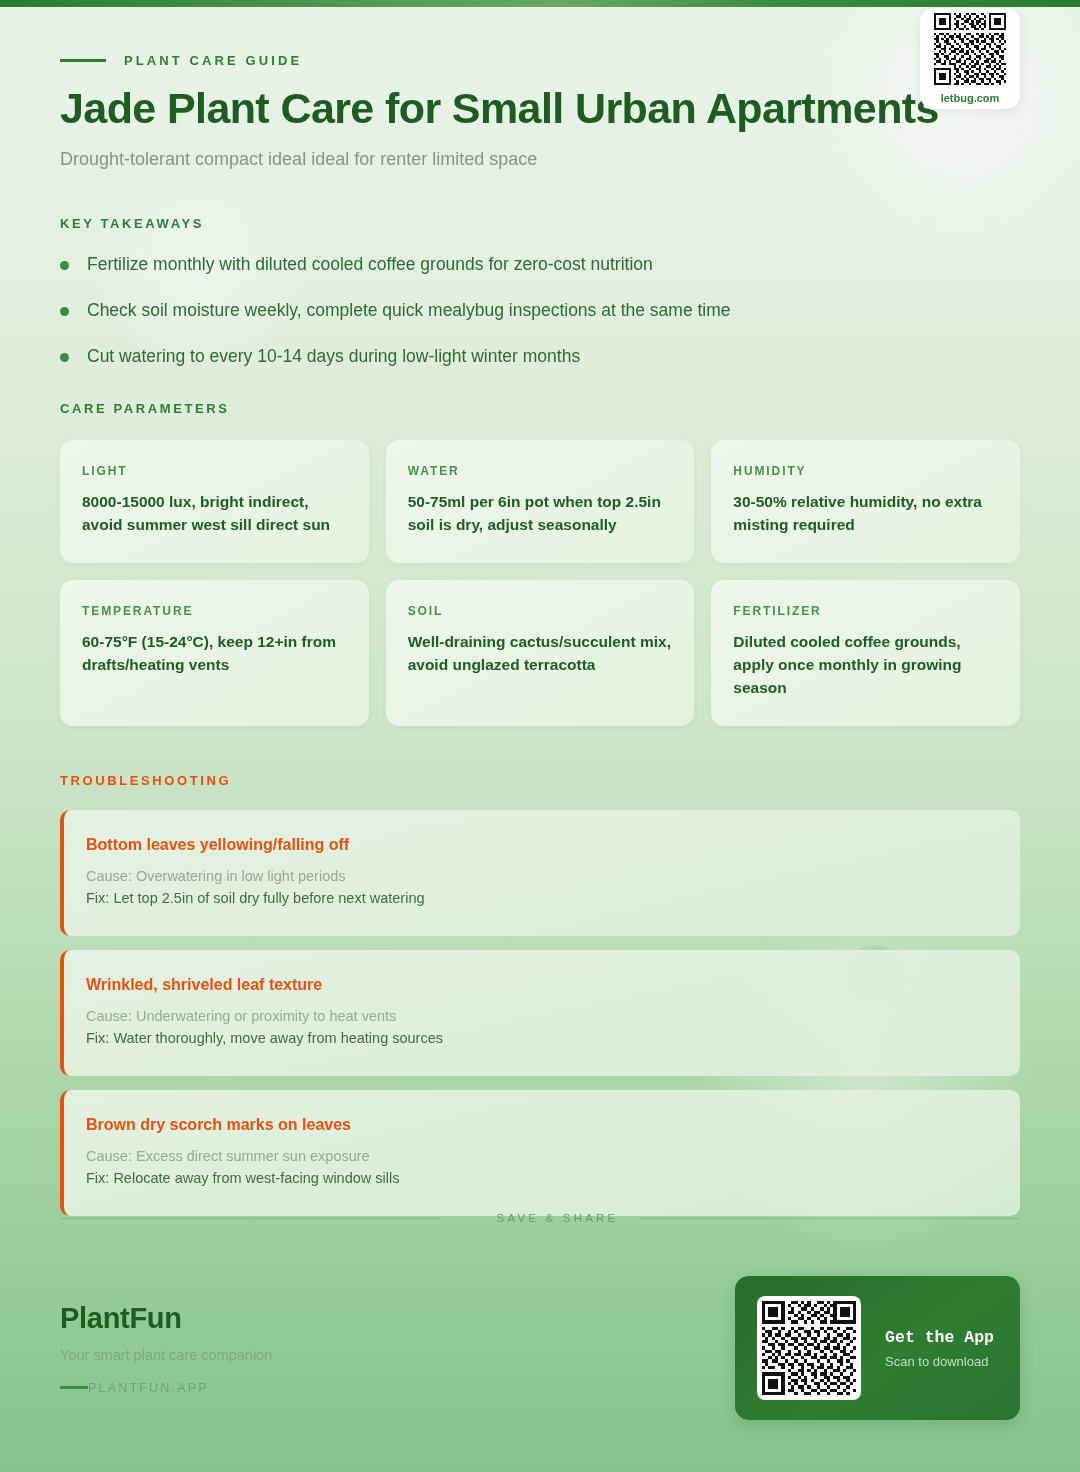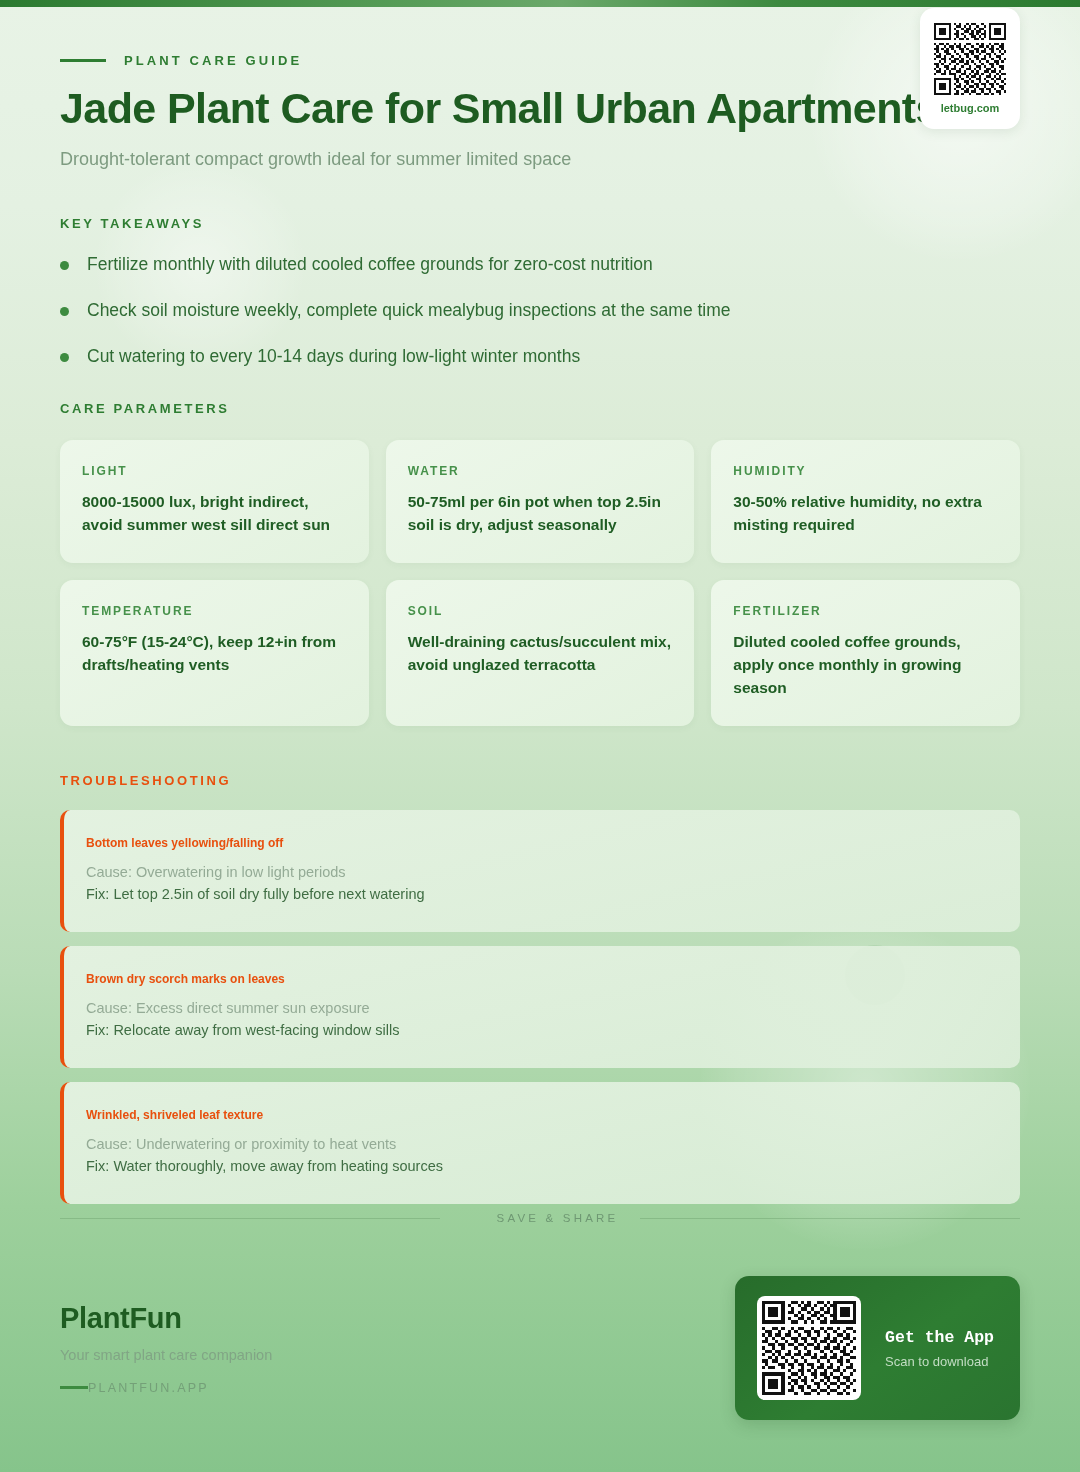--- a/index.html
+++ b/index.html
@@ -102,21 +102,21 @@
     color: #7d9b80;
     line-height: 1.4;
   }
 
   
   .hdr-qr {
     position: absolute;
     right: 0px;
     top: 8px;
     width: 100px;
-    height: 121px;
+    height: 101px;
     background: #ffffff;
     border-radius: 14px;
     box-shadow: 0 3px 12px rgba(40,80,40,0.10);
     display: flex;
     flex-direction: column;
     align-items: center;
     justify-content: center;
     gap: 7px;
     z-index: 6;
   }
@@ -192,21 +192,21 @@
   .trouble-card {
     position: relative;
     background: linear-gradient(160deg, rgba(230,243,227,0.92) 0%, rgba(224,240,221,0.85) 100%);
     border-radius: 10px;
     border-left: 4px solid #e8500e;
     padding: 26px 26px 26px 22px;
     margin-bottom: 14px;
     min-height: 96px;
   }
   .trouble-title {
-    font-size: 12px;
+    font-size: 16px;
     font-weight: bold;
     color: #e8500e;
     margin-bottom: 11px;
   }
   .trouble-cause {
     font-size: 14.5px;
     color: #94ab96;
     line-height: 1.55;
   }
   .trouble-fix {
@@ -306,21 +306,21 @@
 
 <div class="page">
 
   <div class="header">
     <div class="eyebrow">
       <span class="eyebrow-rule"></span>
       <span class="eyebrow-text">PLANT CARE GUIDE</span>
     </div>
 
     <h1 class="title">Jade Plant Care for Small Urban Apartments</h1>
-    <div class="subtitle">Drought-tolerant compact growth ideal for summer limited space</div>
+    <div class="subtitle">Drought-tolerant compact ideal ideal for renter limited space</div>
 
     <div class="hdr-qr">
       <svg class="qr" viewBox="0 0 29 29" shape-rendering="crispEdges">
         <rect width="29" height="29" fill="#fff"></rect>
         <g fill="#111">
           <path d="M0 0h7v7H0z"></path>
             <path d="M1 1h5v5H1z" fill="#fff"></path>
             <path d="M2 2h3v3H2z"></path>
           <path d="M22 0h7v7h-7z"></path>
             <path d="M23 1h5v5h-5z" fill="#fff"></path>
@@ -412,28 +412,28 @@
 
   <div class="trouble">
     <div class="sec-head alt">TROUBLESHOOTING</div>
     <div class="trouble-list">
       <div class="trouble-card">
         <div class="trouble-title">Bottom leaves yellowing/falling off</div>
         <div class="trouble-cause">Cause: Overwatering in low light periods</div>
         <div class="trouble-fix">Fix: Let top 2.5in of soil dry fully before next watering</div>
       </div>
       <div class="trouble-card">
+        <div class="trouble-title">Wrinkled, shriveled leaf texture</div>
+        <div class="trouble-cause">Cause: Underwatering or proximity to heat vents</div>
+        <div class="trouble-fix">Fix: Water thoroughly, move away from heating sources</div>
+      </div>
+      <div class="trouble-card">
         <div class="trouble-title">Brown dry scorch marks on leaves</div>
         <div class="trouble-cause">Cause: Excess direct summer sun exposure</div>
         <div class="trouble-fix">Fix: Relocate away from west-facing window sills</div>
-      </div>
-      <div class="trouble-card">
-        <div class="trouble-title">Wrinkled, shriveled leaf texture</div>
-        <div class="trouble-cause">Cause: Underwatering or proximity to heat vents</div>
-        <div class="trouble-fix">Fix: Water thoroughly, move away from heating sources</div>
       </div>
     </div>
   </div>
 
 </div>
 
 <div class="footer">
   <div class="divider">
     <span class="divider-line"></span>
     <span class="divider-text">SAVE &amp; SHARE</span>

